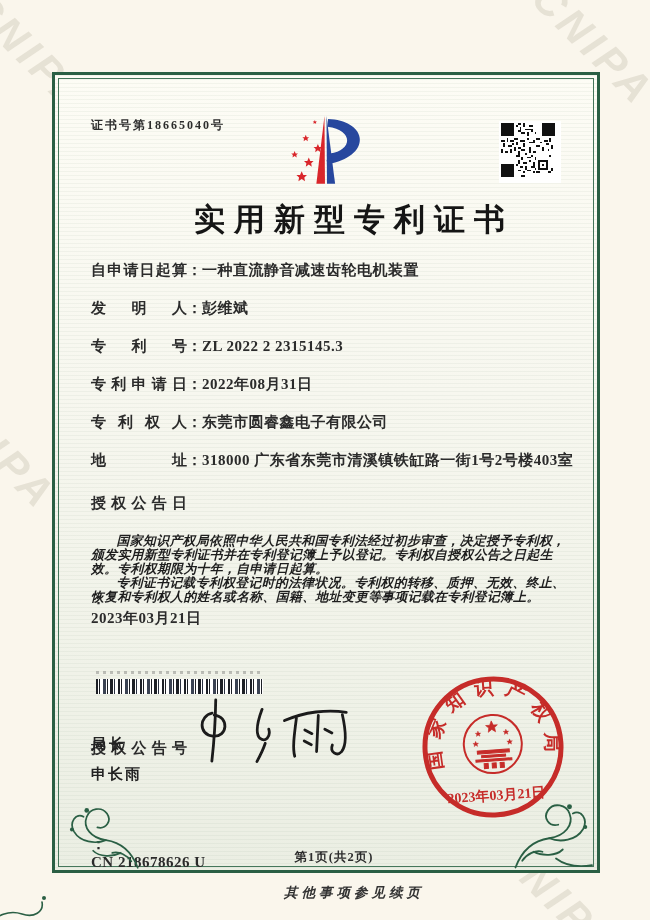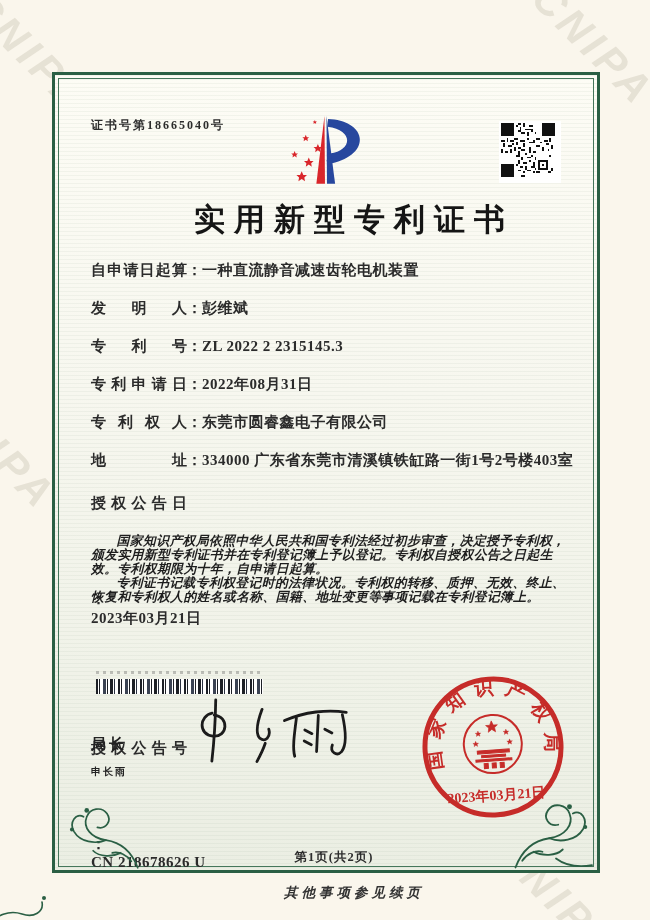--- a/index.html
+++ b/index.html
@@ -57,21 +57,21 @@
     background:repeating-linear-gradient(90deg,
       #1d2026 0 2px,#ffffff 2px 3px,#1d2026 3px 4px,#ffffff 4px 7px,
       #3a4252 7px 10px,#ffffff 10px 11px,#1d2026 11px 12px,#ffffff 12px 14px,
       #1d2026 14px 17px,#ffffff 17px 18px,#2a3140 18px 19px,#ffffff 19px 22px);
   }
   .barcode-micro{
     position:absolute;left:41px;top:596px;width:167px;height:3px;
     background:repeating-linear-gradient(90deg, rgba(90,90,90,0.35) 0 3px, rgba(0,0,0,0) 3px 7px);
   }
   .signer-title{position:absolute;left:36px;top:660px;font-size:15px;font-weight:700;letter-spacing:3px;color:#222;}
-  .signer-name{position:absolute;left:36px;top:690px;font-size:10px;font-weight:700;letter-spacing:2px;color:#222;}
+  .signer-name{position:absolute;left:36px;top:690px;font-size:15px;font-weight:700;letter-spacing:2px;color:#222;}
   .signature{position:absolute;left:128px;top:618px;width:180px;height:85px;transform:rotate(-2deg);}
   .seal{position:absolute;left:365px;top:599px;width:146px;height:146px;transform:rotate(-4deg);opacity:0.94;}
   .page-indicator{
     position:absolute;left:0;top:774px;width:100%;text-align:center;
     font-size:12.5px;color:#2d2d2d;letter-spacing:1px;font-weight:600;margin-left:8px;
   }
   .footer-note{
     position:absolute;left:0;top:884px;width:100%;text-align:center;
     font-size:13.5px;font-style:italic;font-weight:600;color:#333;letter-spacing:4px;z-index:2;margin-left:29px;
   }
@@ -219,21 +219,21 @@
       <span class="fvalue">2022年08月31日</span>
     </div>
     <div class="frow">
       <span class="flabel">专利权人</span>
       <span class="fcolon">：</span>
       <span class="fvalue">东莞市圆睿鑫电子有限公司</span>
     </div>
     <div class="frow">
       <span class="flabel">地址</span>
       <span class="fcolon">：</span>
-      <span class="fvalue">334000 广东省东莞市清溪镇铁缸路一街1号2号楼403室</span>
+      <span class="fvalue">318000 广东省东莞市清溪镇铁缸路一街1号2号楼403室</span>
     </div>
     <div class="frow" style="margin-top:5px;flex-direction:column;">
       <span class="flabel">授权公告日</span>
       <span class="fcolon">：</span>
       <span class="fvalue fixed">2023年03月21日</span>
       <span class="flabel">授权公告号</span>
       <span class="fcolon">：</span>
       <span class="fvalue">CN 218678626 U</span>
     </div>
   </div>

